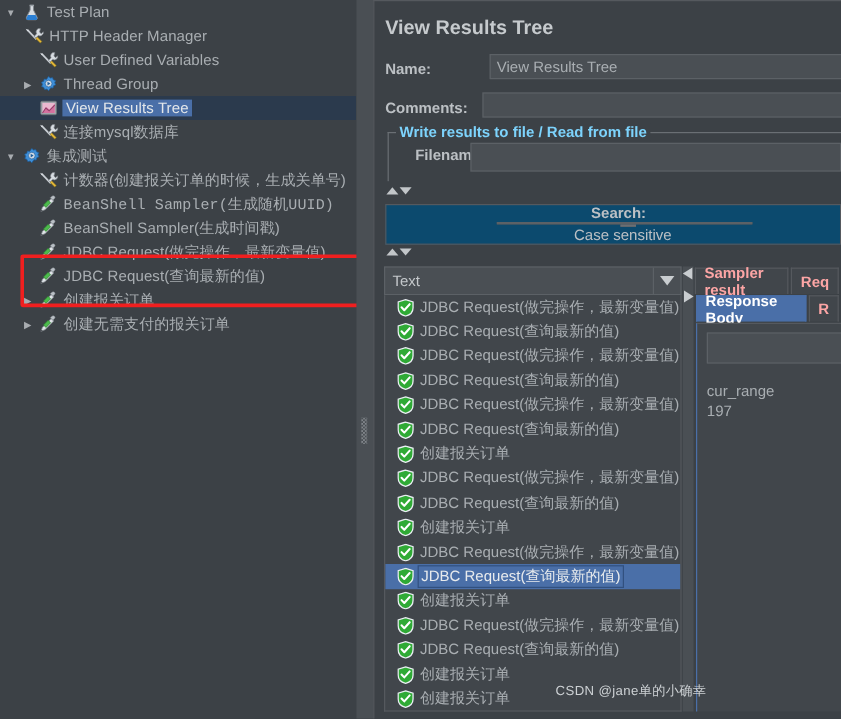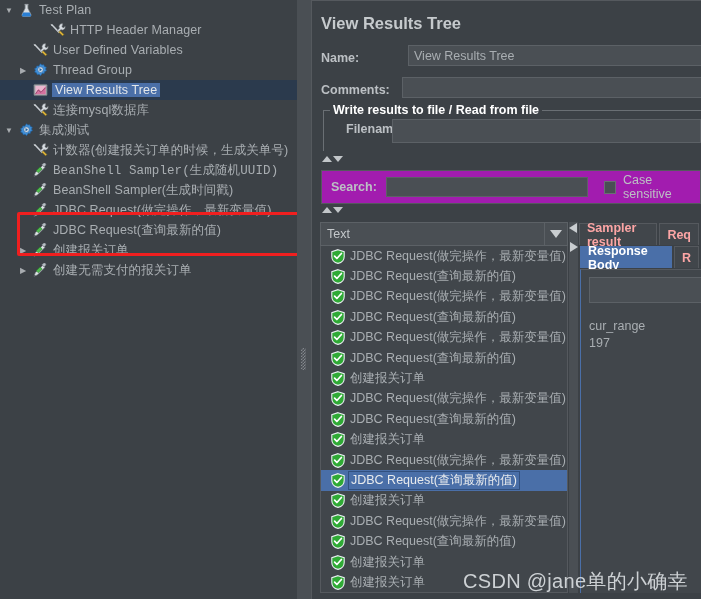--- a/index.html
+++ b/index.html
@@ -139,21 +139,21 @@
     border-top: 1px solid #6a6f74;
     border-left: 1px solid #6a6f74;
   }
   #groupbox .gb-title {
     position: absolute;
     left: 7px; top: 0;
     background: #3c4146;
     padding: 0 3px;
     font-size: 12.5px;
     font-weight: bold;
-    color: #ffffff;
+    color: #7dd3fc;
   }
 
   
   .arrows {
     position: absolute;
     display: flex;
     gap: 1px;
     align-items: center;
   }
   .arrows .up {
@@ -167,25 +167,26 @@
     border-left: 5px solid transparent;
     border-right: 5px solid transparent;
     border-top: 6px solid #c2c6c9;
   }
 
   
   #search-strip {
     position: absolute;
     left: 321px; top: 170px;
     width: 380px; height: 34px;
-    background: #a21caf;
+    background: #0c4a6e;
     border: 1px solid #55595e;
     display: flex;
     align-items: center;
     padding-left: 9px;
+    flex-direction: column;
   }
   #search-box {
     width: 213px; height: 20px;
     margin-left: 9px;
     background: #4a4f54;
     border: 1px solid #5c6166;
   }
   .chk {
     width: 13px; height: 13px;
     background: #4a4f54;
@@ -342,21 +343,21 @@
     left: 8px; top: 48px;
     font-size: 12.5px;
     color: #a9aeb2;
     line-height: 17px;
   }
 
   
   #watermark {
     position: absolute;
     left: 463px; top: 568px;
-    font-size: 20px;
+    font-size: 11px;
     color: #cdd1d4;
     letter-spacing: .3px;
   }
 
   .sr-icon { display: block; }
 </style>
 </head>
 <body>
 
 <div id="app">
@@ -366,21 +367,21 @@
         <span class="tw">▼</span>
         <span class="ticon">
           <svg width="15" height="15" viewBox="0 0 16 16">
             <path d="M6.5 1.5h3v4.2l3.2 6.3a1.6 1.6 0 0 1-1.4 2.4H4.7a1.6 1.6 0 0 1-1.4-2.4L6.5 5.7z" fill="#d8dde2" stroke="#7f858b" stroke-width=".8"></path>
             <path d="M4.6 10.2h6.8l1.3 2.5a1.2 1.2 0 0 1-1 1.8H4.3a1.2 1.2 0 0 1-1-1.8z" fill="#2a7fd4"></path>
             <rect x="6" y="1" width="4" height="1.3" fill="#9aa0a6"></rect>
           </svg>
         </span>
         <span class="tlabel">Test Plan</span>
       </div>
-      <div class="tree-row" style="padding-left: 33px;">
+      <div class="tree-row" style="padding-left: 4px;">
         <span class="tw none"></span>
         <span class="ticon">
           <svg width="17" height="16" viewBox="0 0 18 16">
             <g stroke="#c9ced3" stroke-width="1.6" fill="none">
               <path d="M3 2.5 L11 11"></path>
             </g>
             <path d="M1.5 1.5 l2.6 1.1 -1.2 1.2z" fill="#dfe3e7"></path>
             <path d="M10.2 10 l4.2 4.2 1.3-1.4 -4.1-4.1z" fill="#e8b93a" stroke="#8d7a20" stroke-width=".6"></path>
             <path d="M14.5 1.5 a3 3 0 0 0-3.3 4.6 L9 8.3 l1.4 1.4 2.2-2.2a3 3 0 0 0 4.4-3.3l-1.8 1.8-1.5-1.5z" fill="#d8dde2" stroke="#7f858b" stroke-width=".6"></path>
           </svg>

